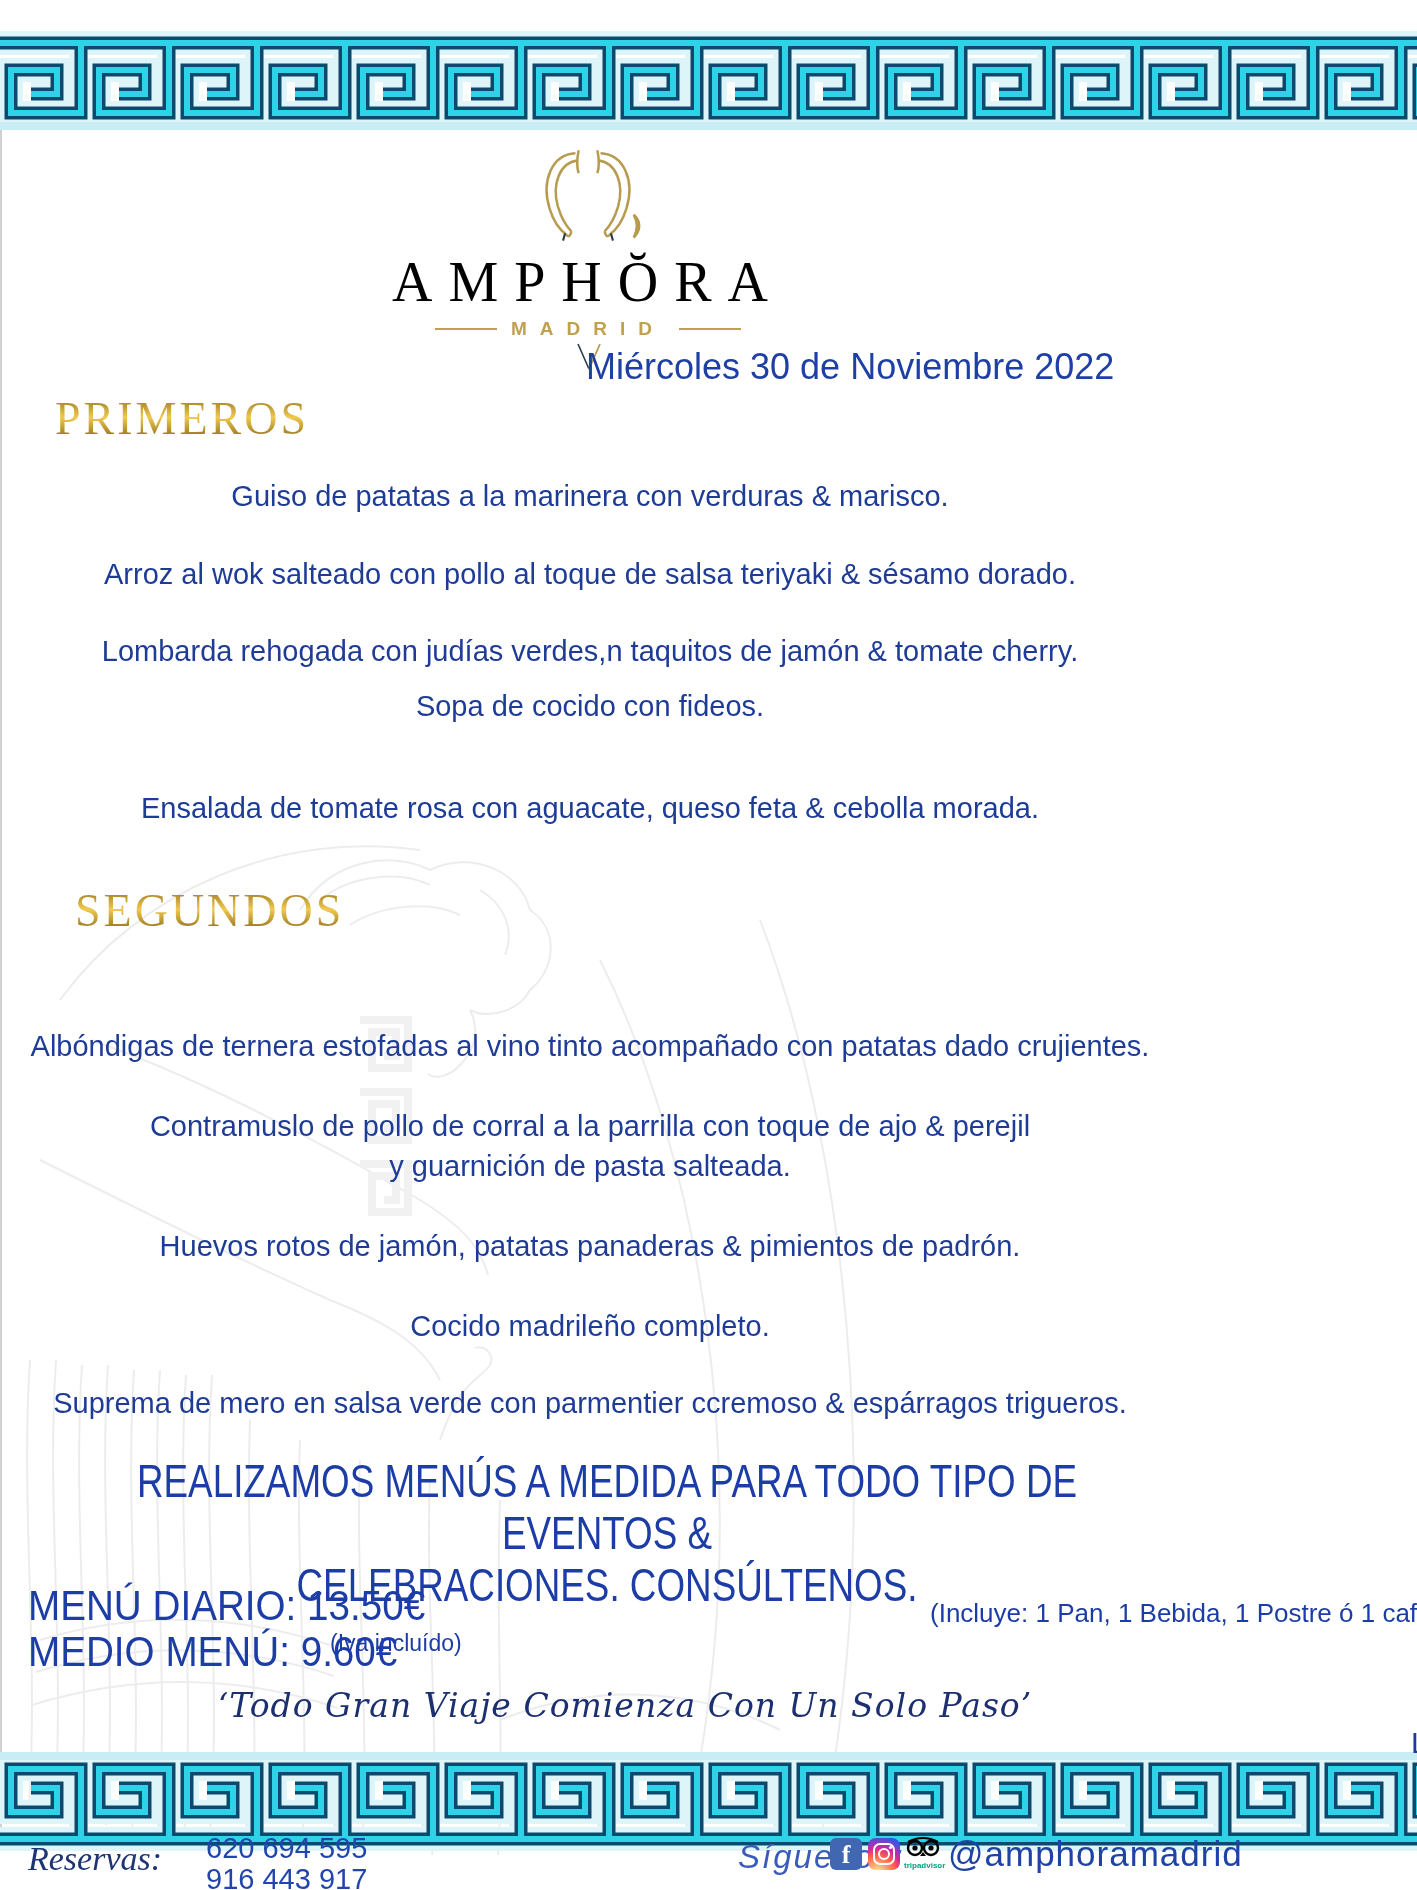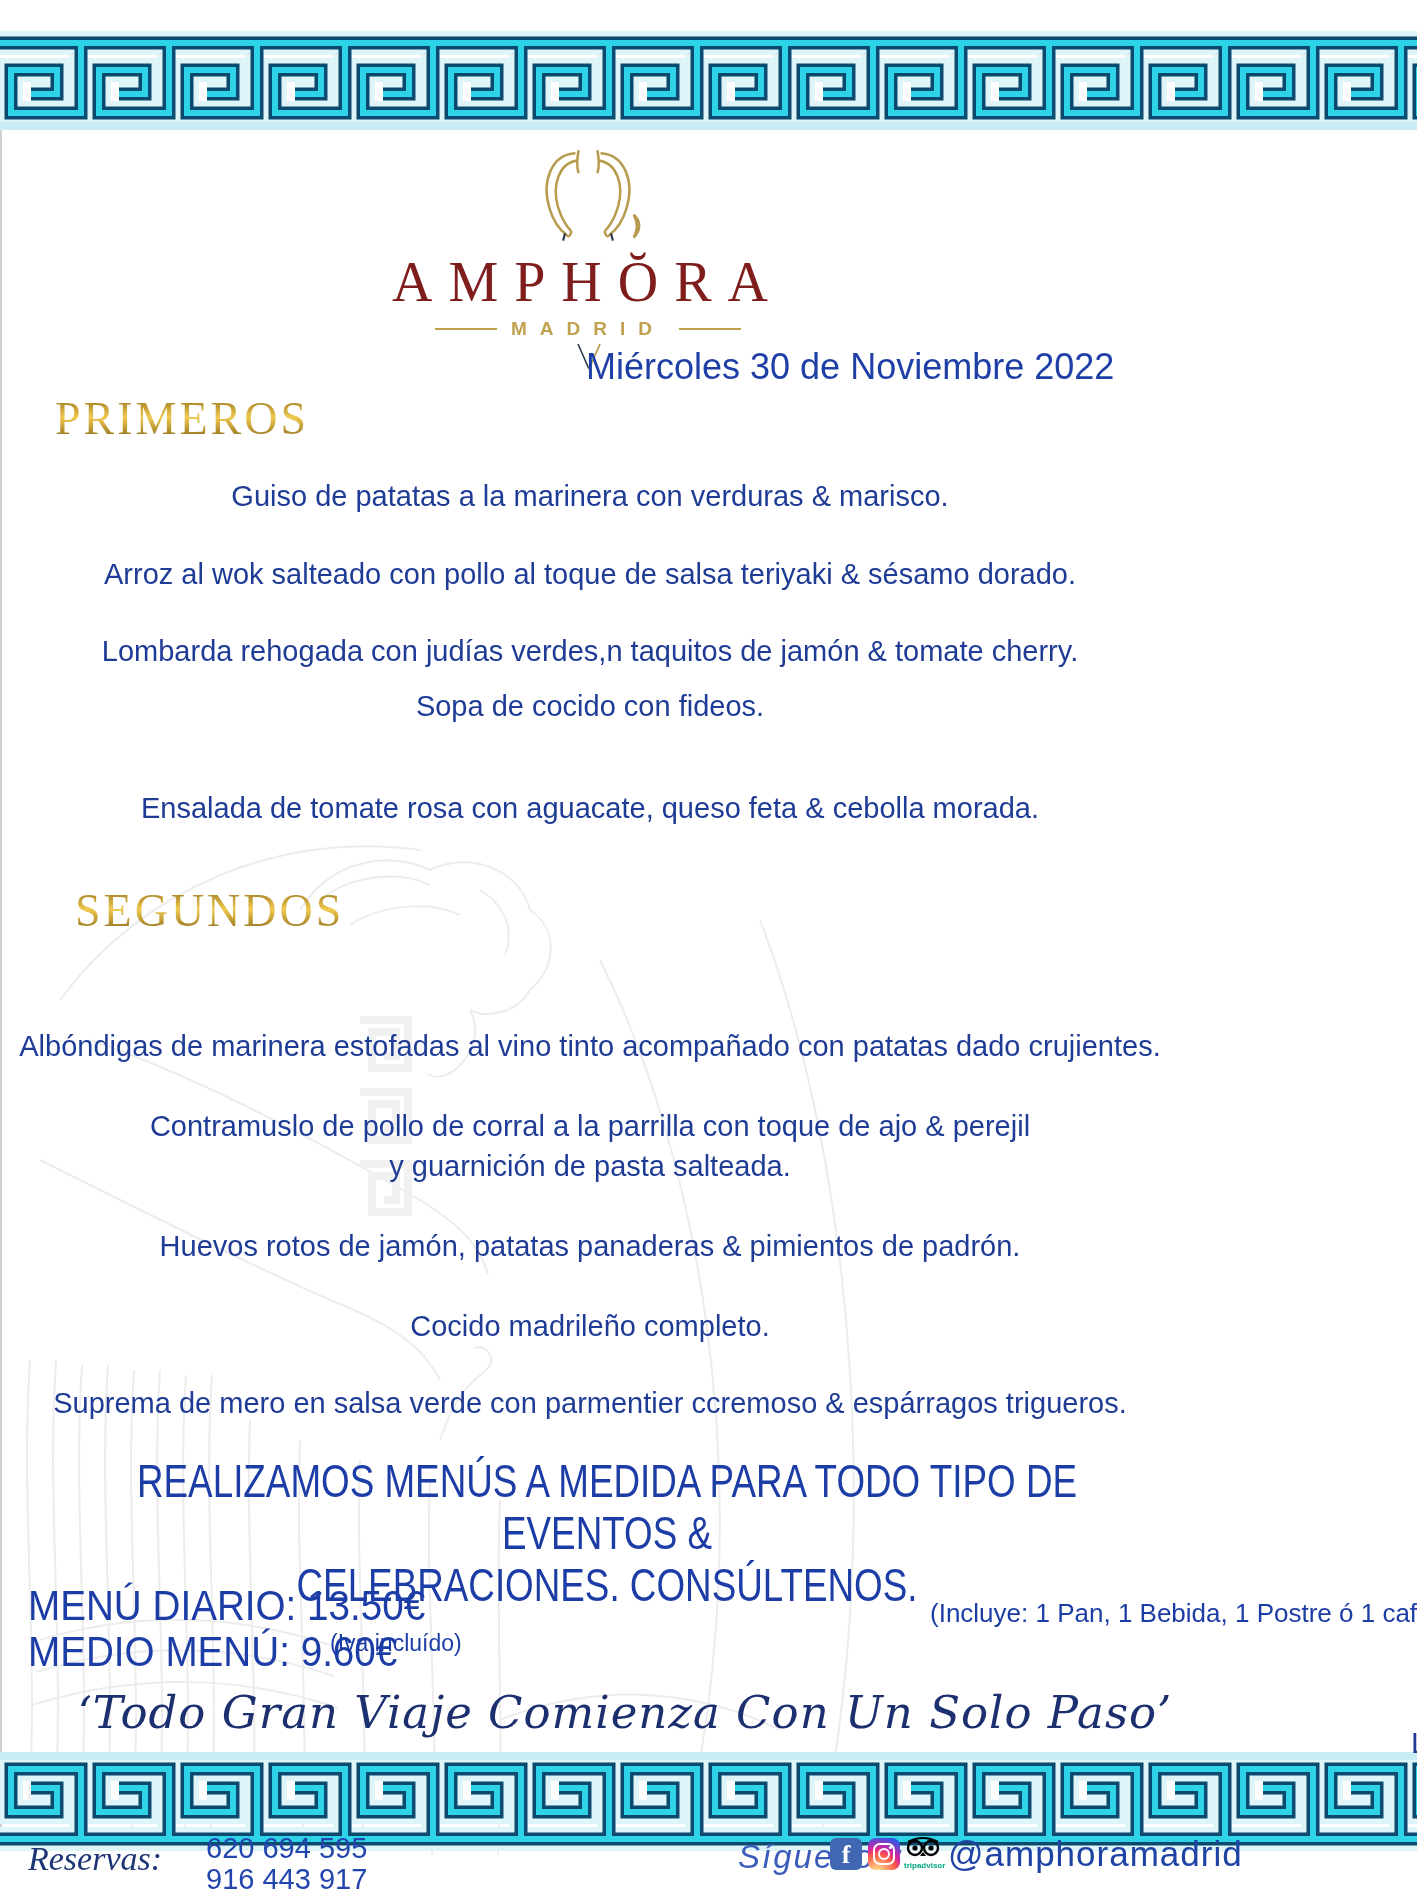--- a/index.html
+++ b/index.html
@@ -11,21 +11,21 @@
   
   .border-band{left:0;width:1417px;height:100px;z-index:3;}
   .border-bottom{transform:scaleY(-1);}
   
   #watermark{left:0;top:660px;z-index:1;opacity:.55;}
   
   .logo-wrap{left:0;top:146px;width:1176px;text-align:center;z-index:4;}
   .brand-name{
     left:0;top:250px;width:1176px;text-align:center;
     font-family:"Liberation Serif",serif;font-size:56px;letter-spacing:16px;
-    color:#7f1d1d;z-index:4;font-weight:normal;
+    color:#000000;z-index:4;font-weight:normal;
   }
   .brand-city-row{
     left:0;top:318px;width:1176px;display:flex;align-items:center;justify-content:center;
     z-index:4;color:#bfa14f;
   }
   .brand-city-row .rule{width:62px;height:2px;background:#bfa14f;}
   .brand-city{font-size:19px;letter-spacing:13px;padding:0 14px;font-weight:bold;color:#bfa14f;}
   .logo-v{left:576px;top:342px;z-index:4;}
   
   .date{
@@ -57,21 +57,21 @@
   }
   
   .price-line{left:28px;font-size:42px;color:#1d3da6;z-index:4;transform:scaleX(.92);transform-origin:left top;white-space:nowrap;}
   #price-line1{top:1582px;}
   #price-line2{top:1628px;}
   .iva-note{left:330px;top:1630px;font-size:23px;color:#1d3da6;z-index:4;white-space:nowrap;}
   .includes-note{left:930px;top:1598px;font-size:26px;color:#1d3da6;z-index:4;white-space:nowrap;}
   
   .quote{
     left:0;top:1686px;width:1250px;text-align:center;z-index:4;
-    font-family:"DejaVu Serif",serif;font-style:italic;font-size:45px;color:#1c2f6e;
+    font-family:"DejaVu Serif",serif;font-style:italic;font-size:33px;color:#1c2f6e;
     letter-spacing:1px;
   }
   .edge-text{left:1380px;top:1726px;font-size:30px;color:#1e3c96;z-index:4;margin-left:31px;}
   
   .reservas{
     left:16px;top:1840px;font-family:"Liberation Serif",serif;font-style:italic;
     font-size:34px;color:#1d3575;z-index:5;margin-left:12px;
   }
   .phones{left:206px;top:1833px;font-size:29px;line-height:31px;color:#2145ad;z-index:5;}
   .siguenos{
@@ -182,21 +182,21 @@
   <div class="abs date">Miércoles 30 de Noviembre 2022</div>
 
   <div class="abs section-title" id="primeros-title">PRIMEROS</div>
   <div class="abs menu-item" style="top:476px">Guiso de patatas a la marinera con verduras &amp; marisco.</div>
   <div class="abs menu-item" style="top:554px">Arroz al wok salteado con pollo al toque de salsa teriyaki &amp; sésamo dorado.</div>
   <div class="abs menu-item" style="top:631px">Lombarda rehogada con judías verdes,n taquitos de jamón &amp; tomate cherry.</div>
   <div class="abs menu-item" style="top:686px">Sopa de cocido con fideos.</div>
   <div class="abs menu-item" style="top:788px">Ensalada de tomate rosa con aguacate, queso feta &amp; cebolla morada.</div>
 
   <div class="abs section-title" id="segundos-title">SEGUNDOS</div>
-  <div class="abs menu-item" style="top:1026px">Albóndigas de marinera estofadas al vino tinto acompañado con patatas dado crujientes.</div>
+  <div class="abs menu-item" style="top:1026px">Albóndigas de ternera estofadas al vino tinto acompañado con patatas dado crujientes.</div>
   <div class="abs menu-item" style="top:1106px;padding:0 140px;width:900px">Contramuslo de pollo de corral a la parrilla con toque de ajo &amp; perejil y guarnición de pasta salteada.</div>
   <div class="abs menu-item" style="top:1226px">Huevos rotos de jamón, patatas panaderas &amp; pimientos de padrón.</div>
   <div class="abs menu-item" style="top:1306px">Cocido madrileño completo.</div>
   <div class="abs menu-item" style="top:1383px">Suprema de mero en salsa verde con parmentier ccremoso &amp; espárragos trigueros.</div>
 
   <div class="abs promo">
     <div>REALIZAMOS MENÚS A MEDIDA PARA TODO TIPO DE EVENTOS &amp;</div>
     <div>CELEBRACIONES. CONSÚLTENOS.</div>
   </div>
 

